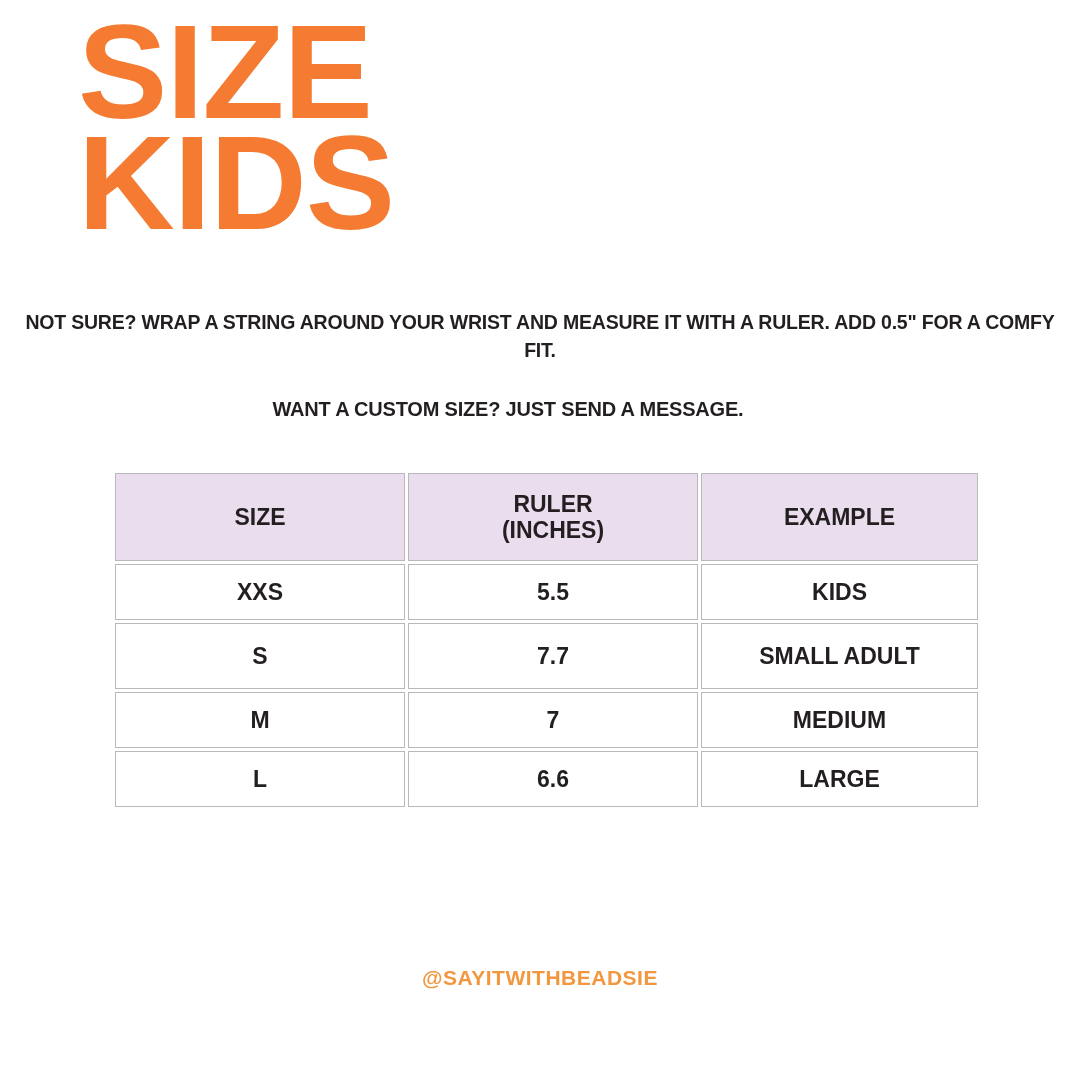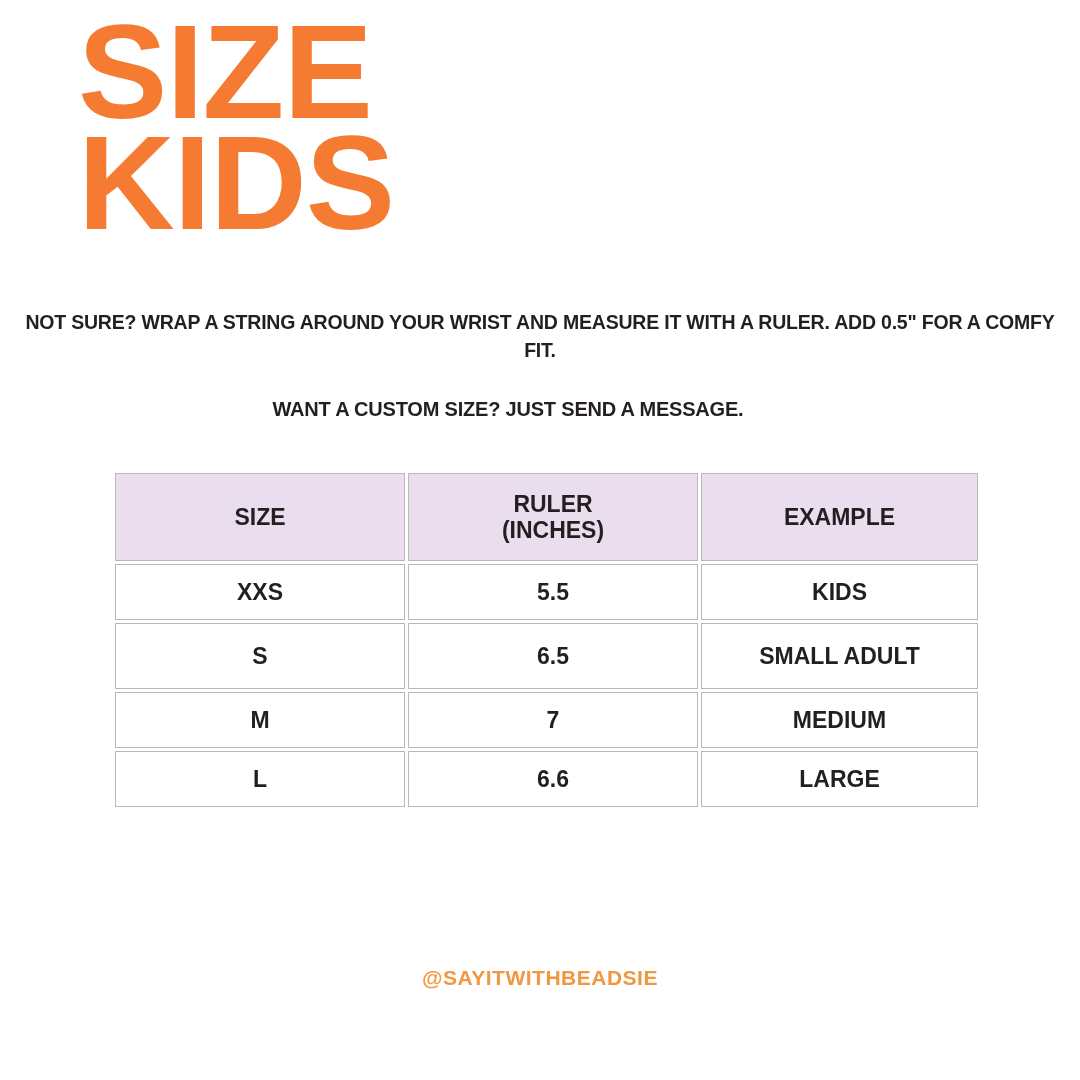--- a/index.html
+++ b/index.html
@@ -153,21 +153,21 @@
         </tr>
       </thead>
       <tbody>
         <tr>
           <td>XXS</td>
           <td>5.5</td>
           <td>KIDS</td>
         </tr>
         <tr class="tall">
           <td>S</td>
-          <td>6.5</td>
+          <td>7.7</td>
           <td>SMALL ADULT</td>
         </tr>
         <tr>
           <td>M</td>
           <td>7</td>
           <td>MEDIUM</td>
         </tr>
         <tr>
           <td>L</td>
           <td>6.6</td>

